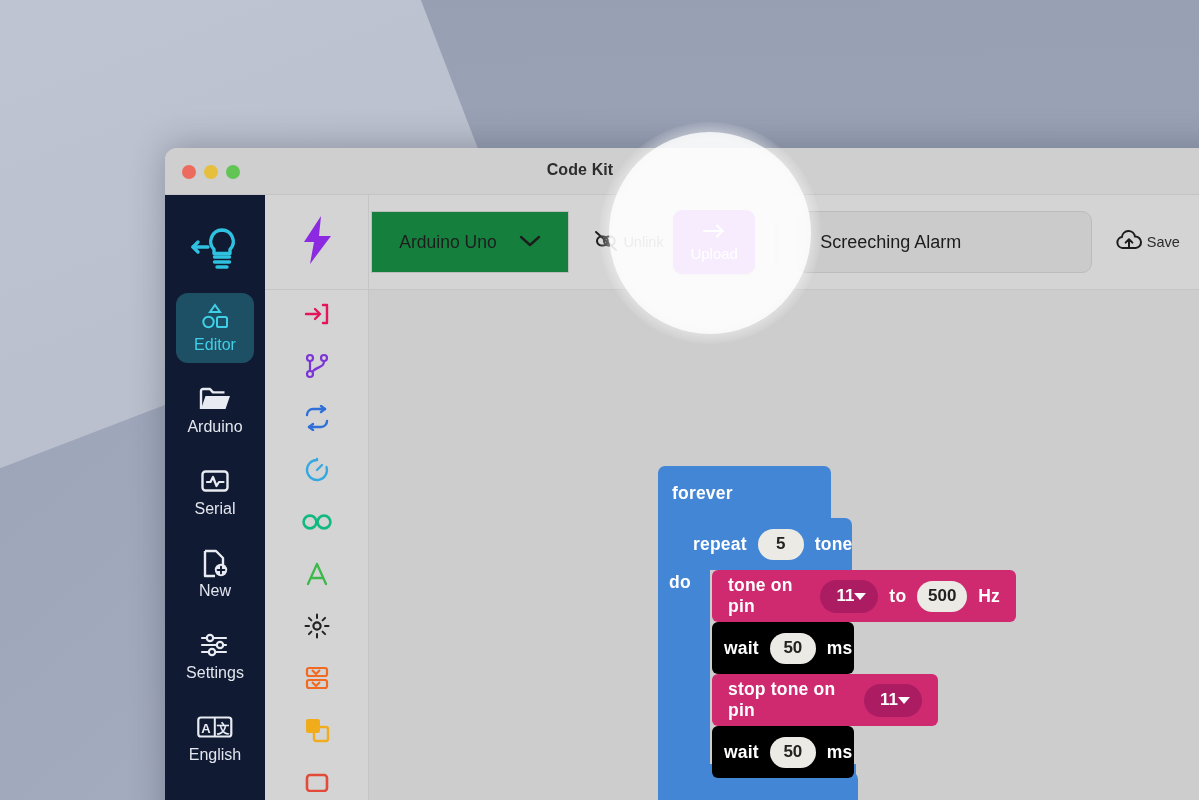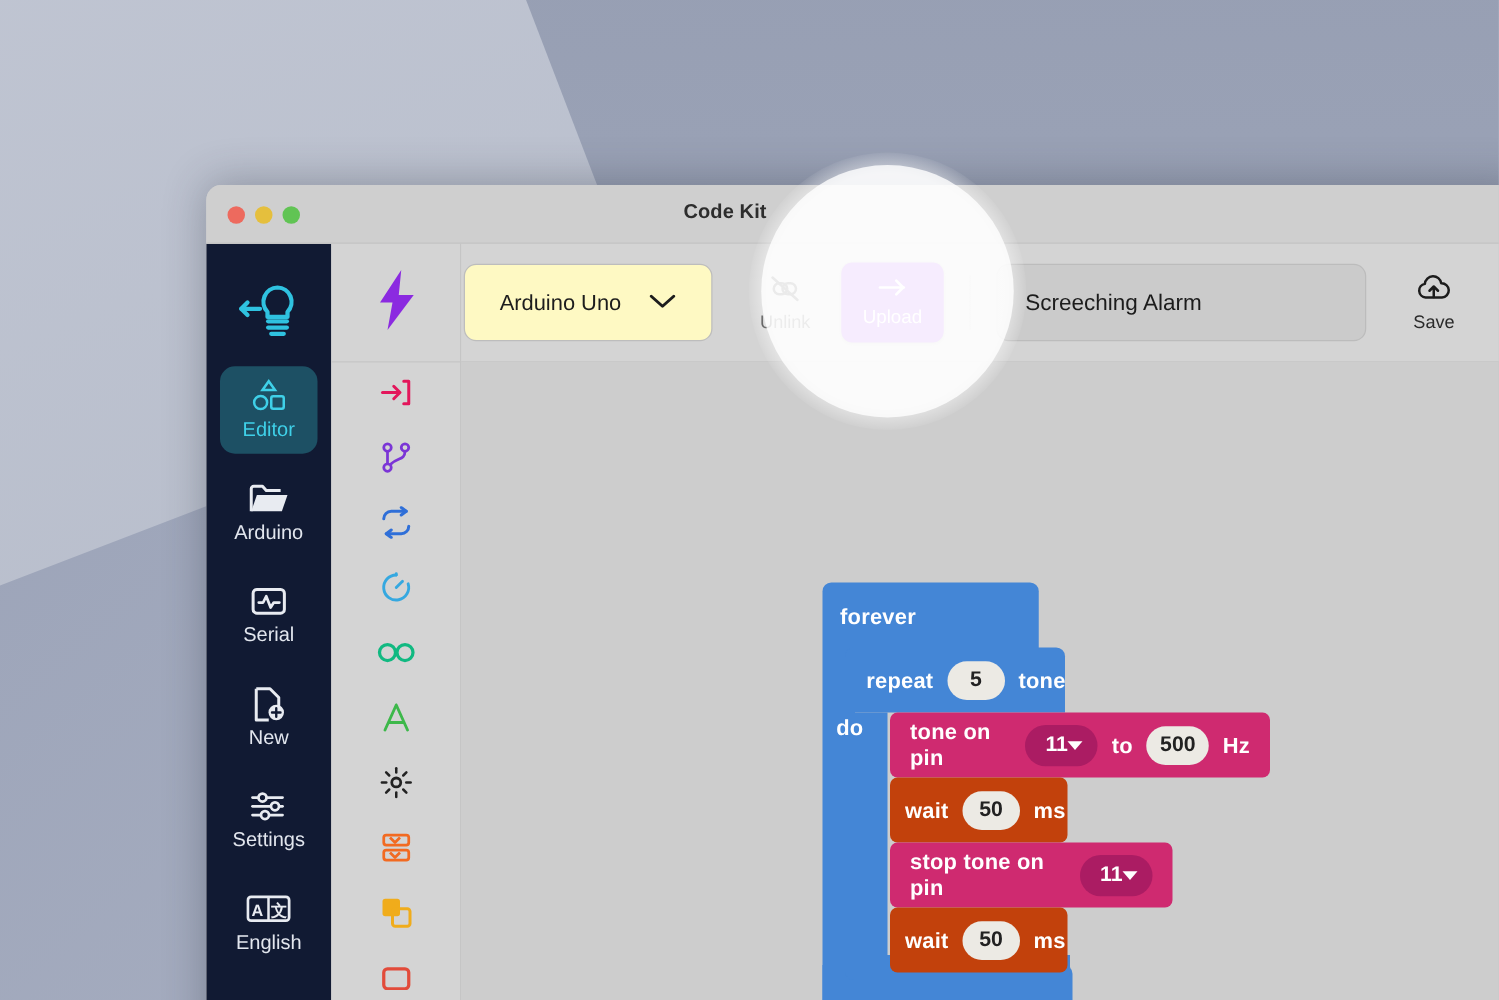--- a/index.html
+++ b/index.html
@@ -91,28 +91,28 @@
   #palette-top { height:95px; display:flex; align-items:center; justify-content:center; width:100%; border-bottom:1px solid #c5c5c5; }
   .pal-item { height:52px; width:100%; display:flex; align-items:center; justify-content:center; }
 
   
   #right { flex:1; display:flex; flex-direction:column; min-width:0; }
   #toolbar {
     height:95px; background:#d4d4d4; border-bottom:1px solid #c5c5c5;
     display:flex; align-items:center; gap:0; padding-left:2px;
   }
   #board-select {
-    width:202px; height:62px; background:#fef9c3;
-    border:1px solid #bdbdbd; border-radius:10px;
+    width:202px; height:62px; background:#15803d;
+    border:1px solid #bdbdbd; border-radius:0;
     display:flex; align-items:center; justify-content:center; gap:22px;
     font-size:17.5px; color:#1d1d1d;
     margin-left:0;
   }
   .tool-btn {
-    width:66px; display:flex; flex-direction:column;
+    width:66px; display:flex; flex-direction:row;
     align-items:center; justify-content:center; gap:3px;
     font-size:14.5px; color:#2b2b2b;
   }
   #unlink-btn { margin-left:26px; }
   #upload-btn {
     width:84px; height:64px; margin-left:12px;
     background:#9b2bf0; border-radius:9px;
     display:flex; flex-direction:column; align-items:center; justify-content:center; gap:3px;
     color:#fff; font-size:15px;
     box-shadow:0 1px 3px rgba(0,0,0,.22);
@@ -161,21 +161,21 @@
   #repeat-head { height:52px; display:flex; align-items:center; gap:11px; padding-left:9px; }
   #repeat-arm { position:absolute; left:676px; top:570px; width:34px; height:200px; background:#4486d6; }
   #repeat-do { position:absolute; left:669px; top:572px; }
   #repeat-foot { position:absolute; left:676px; top:764px; width:180px; height:20px; background:#4486d6; border-radius:0 0 7px 7px; }
 
   .stack-blk {
     position:absolute; display:flex; align-items:center;
     height:52px; border-radius:6px; padding:0 16px; gap:11px;
   }
   .pink { background:#cf2a70; }
-  .cyan { background:#c2410c;padding-left:12px; }
+  .cyan { background:#000000;padding-left:12px; }
 
   #tone    { left:712px; top:570px; width:304px; }
   #wait1   { left:712px; top:622px; width:142px; }
   #stoptone{ left:712px; top:674px; width:226px; }
   #wait2   { left:712px; top:726px; width:142px; }
 
   
   #spotlight {
     position:absolute; left:609px; top:132px;
     width:202px; height:202px; border-radius:50%;

